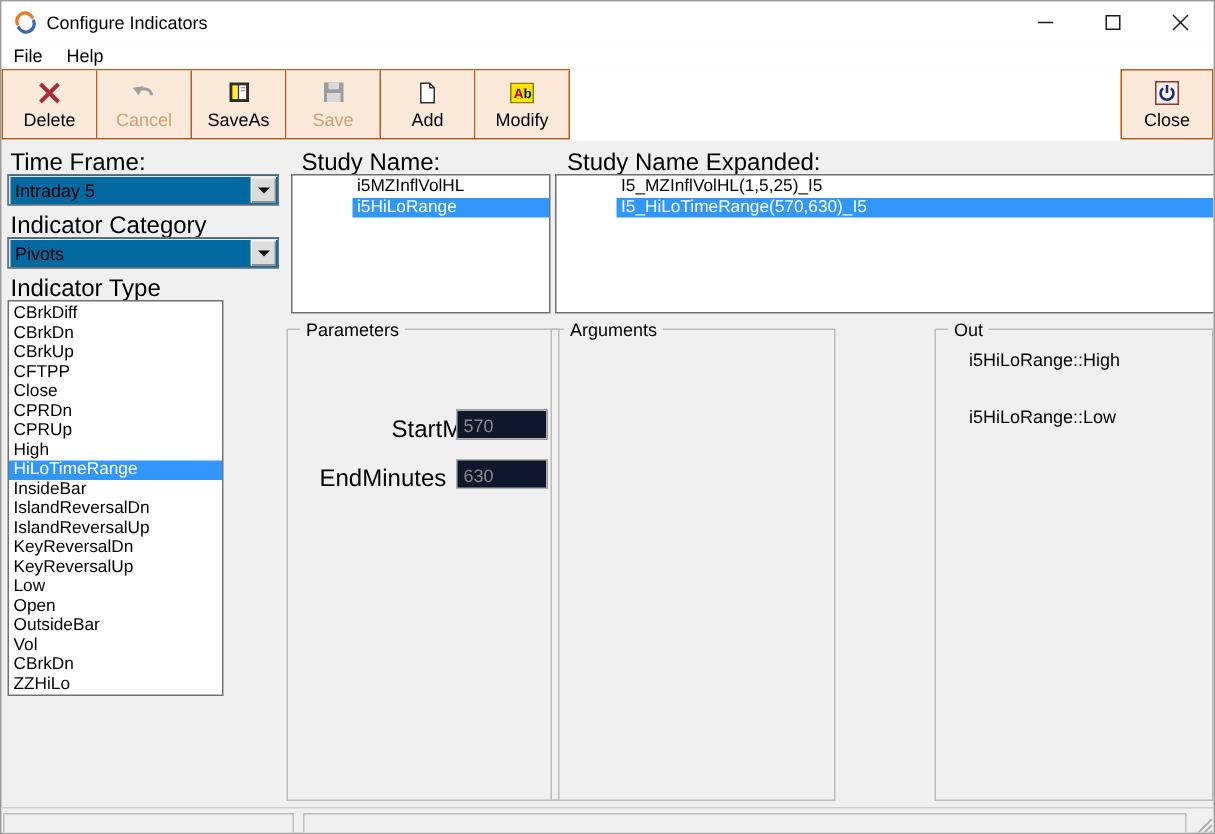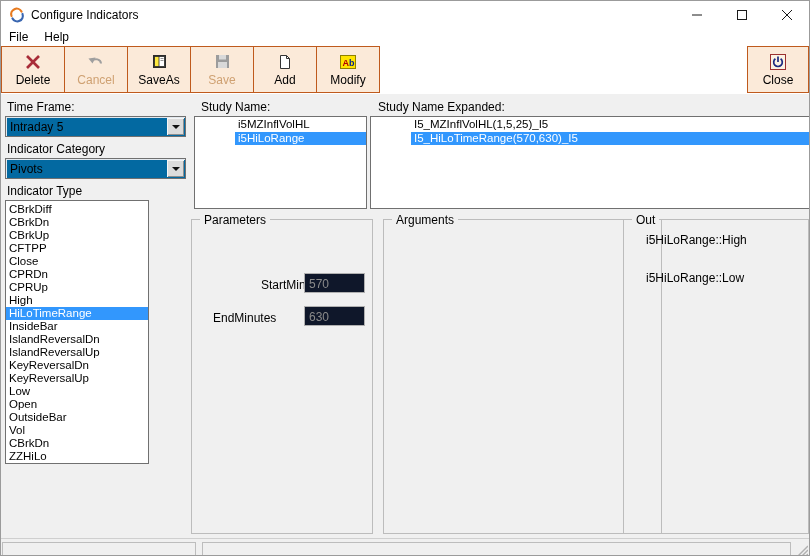--- a/index.html
+++ b/index.html
@@ -19,21 +19,21 @@
   .menu-item { padding:0 8px; font-size:12px; }
   
   .toolbar { position:absolute; left:0; top:44px; width:100%; height:49px; background:#ffffff; }
   .tb-group { position:absolute; left:0; top:1px; height:47px; display:flex; border-top:1px solid #bf5a1d; border-bottom:1px solid #bf5a1d; border-left:1px solid #bf5a1d; }
   .tb-btn { width:63px; height:45px; background:#fbead9; border-right:1px solid #bf5a1d; display:flex; flex-direction:column; align-items:center; justify-content:center; gap:2px; cursor:default; }
   .tb-label { font-size:12px; color:#000; }
   .tb-btn.disabled .tb-label { color:#cfa172; }
   .tb-close { position:absolute; right:0; top:1px; height:47px; width:62px; background:#fbead9; border:1px solid #bf5a1d; display:flex; flex-direction:column; align-items:center; justify-content:center; gap:2px; }
   .tb-icon { height:18px; display:flex; align-items:center; justify-content:flex-start; }
   
-  .lbl { position:absolute; font-size:12px; color:#000; white-space:nowrap; }
+  .lbl { position:absolute; font-size:16px; color:#000; white-space:nowrap; }
   
   .combo { position:absolute; height:21px; background:#0369a1; border:1px solid #707070; box-shadow:inset 1px 1px 0 #e3e9ef; }
   .combo-value { position:absolute; left:4px; top:3px; font-size:12px; }
   .combo-btn { position:absolute; right:1px; top:1px; bottom:1px; width:17px; background:#dcdcdc;
     box-shadow:inset 1px 1px 0 #f5f5f5, inset -1px -1px 0 #8e8e8e; display:flex; align-items:center; justify-content:center; }
   .arrow-down { width:0; height:0; border-left:4px solid transparent; border-right:4px solid transparent; border-top:4px solid #111; }
   
   .listbox { position:absolute; background:#ffffff; border:1px solid #707070; overflow:hidden; }
   .li { height:13px; line-height:13px; font-size:11.5px; padding-left:3px; white-space:nowrap; }
   .li.sel { background:#3297fd; color:#ffffff; }
@@ -215,21 +215,21 @@
   </div>
 
   <div class="groupbox" style="left:190px; top:218px; width:182px; height:315px;">
     <span class="gb-title">Parameters</span>
   </div>
   <span class="lbl" style="left:212px; top:277px;margin-left:48px;">StartMinutes</span>
   <input class="tbox" style="left: 303px; top: 272px;" disabled="" value="570">
   <span class="lbl" style="left:212px; top:310px;">EndMinutes</span>
   <input class="tbox" style="left: 303px; top: 305px;" disabled="" value="630">
 
-  <div class="groupbox" style="left:382px; top:218px; width:279px; height:315px;">
+  <div class="groupbox" style="left:366px; top:218px; width:190px; height:315px;">
     <span class="gb-title">Arguments</span>
   </div>
 
   <div class="groupbox" style="left:622px; top:218px; width:186px; height:315px;">
     <span class="gb-title">Out</span>
   </div>
   <span class="out-item" style="left:645px; top:232px;">i5HiLoRange::High</span>
   <span class="out-item" style="left:645px; top:270px;">i5HiLoRange::Low</span>
 
   <div class="statusbar">

